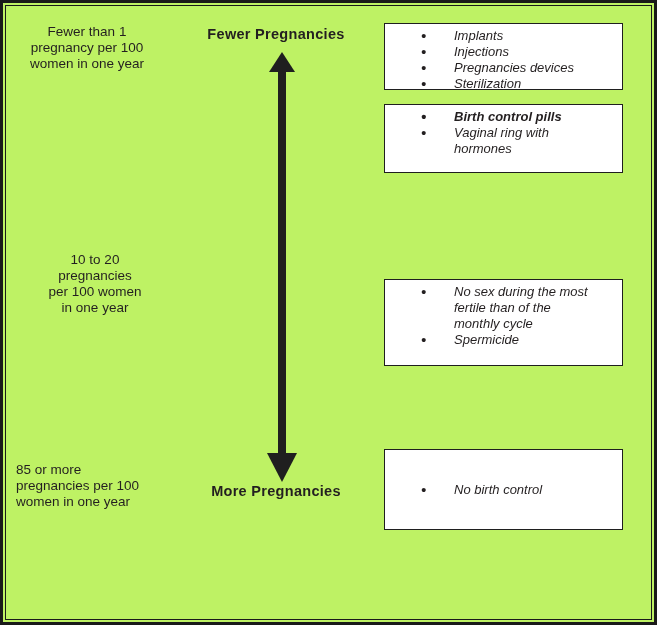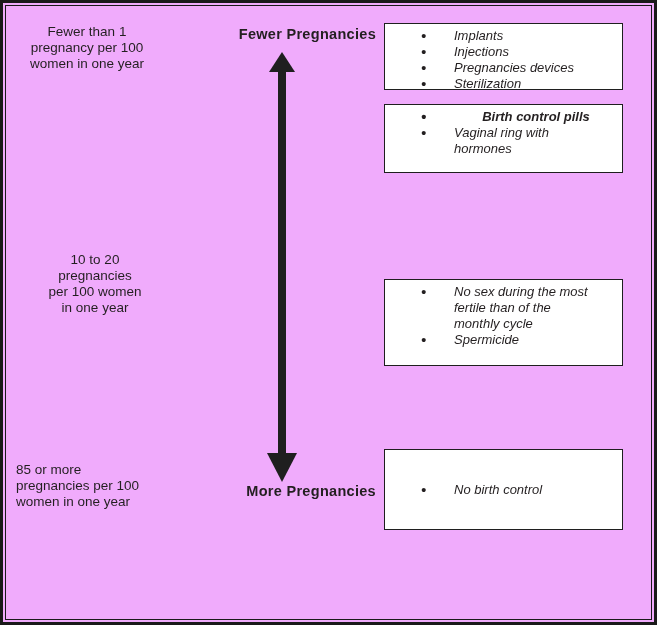--- a/index.html
+++ b/index.html
@@ -4,21 +4,21 @@
 <style>
   html, body {
     margin: 0;
     padding: 0;
     background: #ffffff;
   }
   .canvas {
     position: relative;
     width: 657px;
     height: 625px;
-    background: #f0abfc;
+    background: #bef264;
     font-family: "Liberation Sans", "DejaVu Sans", sans-serif;
     color: #231f20;
     overflow: hidden;
   }
   .frame-outer {
     position: absolute;
     inset: 0;
     border: 3px solid #1a1a1a;
     pointer-events: none;
   }
@@ -32,21 +32,21 @@
     position: absolute;
     font-size: 13.5px;
     line-height: 16px;
     white-space: pre-line;
   }
   .center { text-align: center; }
   .title {
     position: absolute;
     font-size: 14.5px;
     font-weight: bold;
-    text-align: right;
+    text-align: center;
     letter-spacing: 0.3px;
   }
   
   .arrow {
     position: absolute;
     left: 267px;
     top: 52px;
     width: 30px;
     height: 430px;
   }
@@ -105,21 +105,21 @@
     position: absolute;
     left: 36px;
     top: 0;
     font-size: 15px;
   }
   .box.v-center {
     display: flex;
     align-items: center;
   }
   .box.v-center ul { padding-top: 0; width: 100%; }
-  .bold { font-weight: bold; text-align: center; }
+  .bold { font-weight: bold; }
 </style>
 </head>
 <body>
 
 <div class="canvas">
 
   <div class="frame-outer"></div>
   <div class="frame-inner"></div>
 
   <div class="lbl center" style="left:17px; top:24px; width:140px;">Fewer than 1

